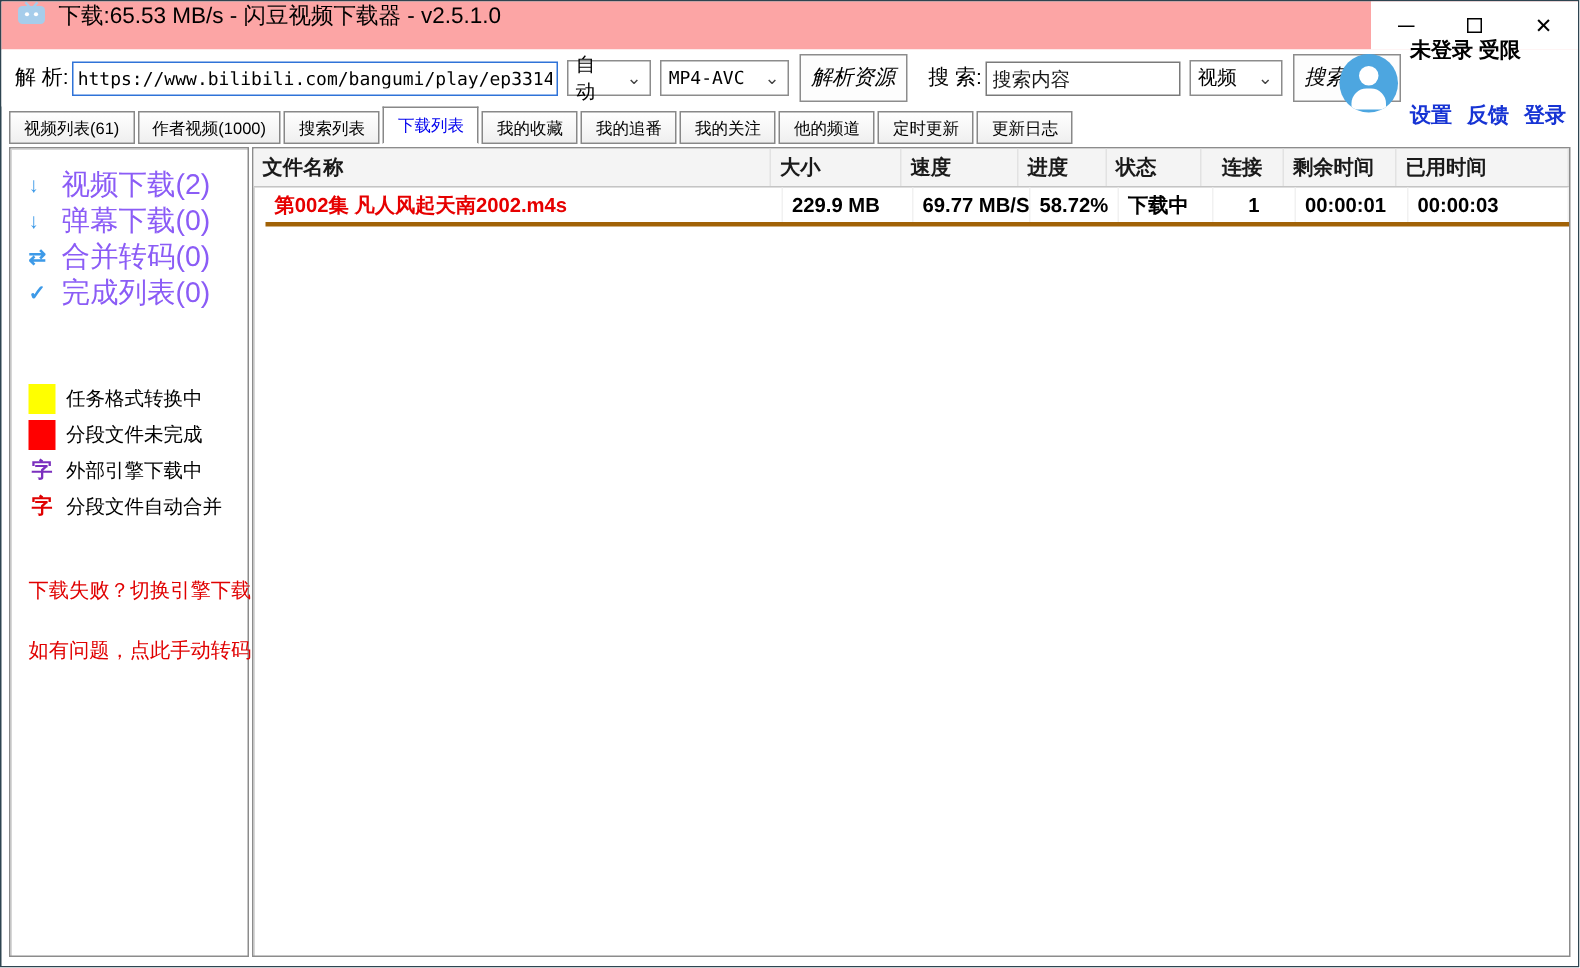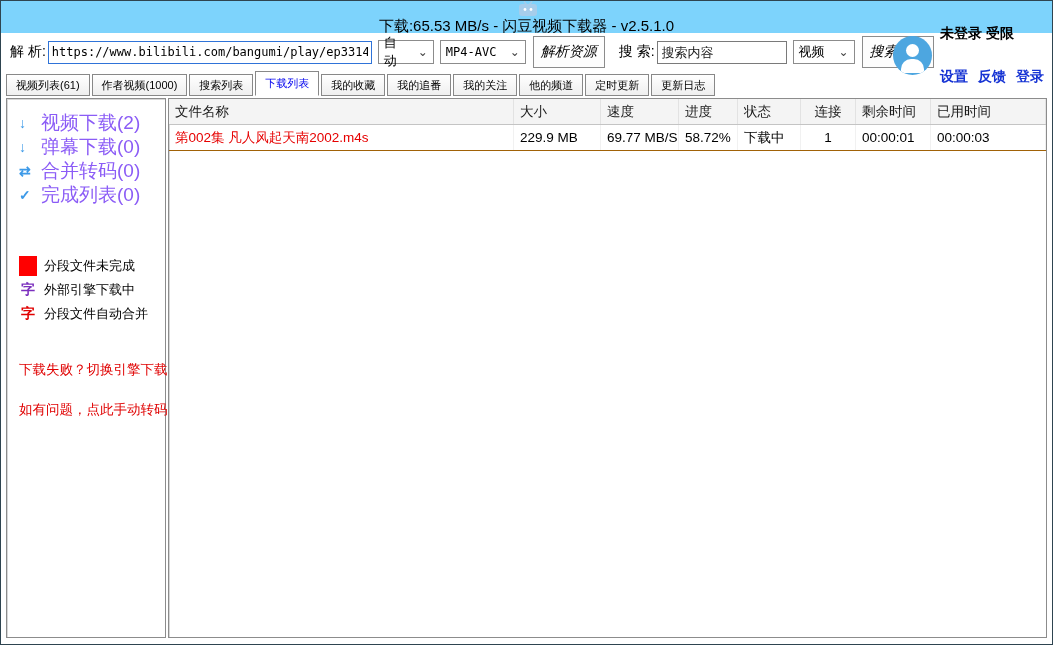--- a/index.html
+++ b/index.html
@@ -1,21 +1,21 @@
 <!DOCTYPE html>
 <html><head>
 <meta charset="utf-8">
 <style>
   * { box-sizing: border-box; margin: 0; padding: 0; }
   html,body { width:1053px; height:645px; }
   body { font-family:"Liberation Sans",sans-serif; background:#fff; position:relative; overflow:hidden; }
   .window { position:absolute; inset:0; border:1px solid #2e4450; background:#fff; }
 
   
-  .titlebar { position:absolute; left:0; top:0; right:0; height:32px; background:#7dd3fc; display:flex; align-items:center;flex-direction:column; }
+  .titlebar { position:absolute; left:0; top:0; right:0; height:32px; background:#fca5a5; display:flex; align-items:flex-start; }
   .app-icon { width:20px; height:16px; margin:0 8px 0 10px; flex:0 0 auto; }
   .title-text { font-size:15px; color:#000; }
   .win-controls { margin-left:auto; display:flex; height:32px; }
   .win-btn { width:46px; height:32px; display:flex; align-items:center; justify-content:center; background:#fff; border:none; cursor:pointer; }
   .glyph-min { width:11px; height:1px; background:#000; display:block; }
   .glyph-max { width:10px; height:10px; border:1px solid #000; display:block; }
   .glyph-close { font-size:14px; color:#000; line-height:1; }
 
   
   .toolbar { position:absolute; left:0; top:32px; right:0; height:38px; display:flex; align-items:center; background:#fff; }
@@ -54,25 +54,25 @@
   .nav-label { font-size:19px; color:#8b5cf6; margin-left:7px; white-space:nowrap; }
   .legend { margin-top:47px; }
   .legend-item { display:flex; align-items:center; height:24px; }
   .swatch { width:18px; height:20px; flex:0 0 auto; }
   .legend-glyph { width:18px; font-size:14px; font-weight:bold; text-align:center; flex:0 0 auto; }
   .legend-label { font-size:13px; color:#000; margin-left:7px; white-space:nowrap; }
   .notes { margin-top:24px; }
   .note { font-size:13.5px; margin-top:0; height:40px; display:flex; align-items:center; white-space:nowrap; }
 
   .main { position:absolute; left:167px; top:97px; right:5px; bottom:6px; background:#fff; border:1px solid #8c8c8c; box-shadow:inset 1px 1px 0 #d7d7d7; overflow:hidden; }
-  .grid-head, .grid-row { display:grid; grid-template-columns:345px 87px 78px 59px 63px 55px 75px 1fr; }
+  .grid-head, .grid-row { display:grid; grid-template-columns:345px 87px 78px 59px 63px 55px 75px 1fr;font-weight:bold; }
   .grid-head { height:26px; background:#f4f4f4; border-bottom:1px solid #c4c4c4; }
   .hcell { display:flex; align-items:center; padding:0 6px; font-size:13.5px; color:#1a1a1a; border-right:1px solid #e2e2e2; white-space:nowrap; overflow:hidden; cursor:default; }
   .hcell.center { justify-content:center; }
-  .grid-row { height:26px; border-bottom:1px solid #a16207; cursor:default; }
+  .grid-row { height:26px; border-bottom:3px solid #a16207; cursor:default;margin-left:8px; }
   .cell { display:flex; align-items:center; padding:0 6px; font-size:13.5px; color:#000; border-right:1px solid #f1f1f1; white-space:nowrap; overflow:hidden; }
   .cell.center { justify-content:center; }
   .cell.filename { color:#e60000; }
 </style>
 </head>
 <body>
 
 <div class="window">
 
   <div class="titlebar">
@@ -159,20 +159,24 @@
       <span class="nav-icon">⇄</span>
       <span class="nav-label">合并转码(0)</span>
     </div>
     <div class="nav-item">
       <span class="nav-icon">✓</span>
       <span class="nav-label">完成列表(0)</span>
     </div>
 
     <div class="legend">
       <div class="legend-item">
+        <span class="swatch" style="background: rgb(255, 255, 0);"></span>
+        <span class="legend-label">任务格式转换中</span>
+      </div>
+      <div class="legend-item">
         <span class="swatch" style="background: rgb(255, 0, 0);"></span>
         <span class="legend-label">分段文件未完成</span>
       </div>
       <div class="legend-item">
         <span class="legend-glyph" style="color: rgb(123, 47, 190);">字</span>
         <span class="legend-label">外部引擎下载中</span>
       </div>
       <div class="legend-item">
         <span class="legend-glyph" style="color: rgb(224, 0, 0);">字</span>
         <span class="legend-label">分段文件自动合并</span>

